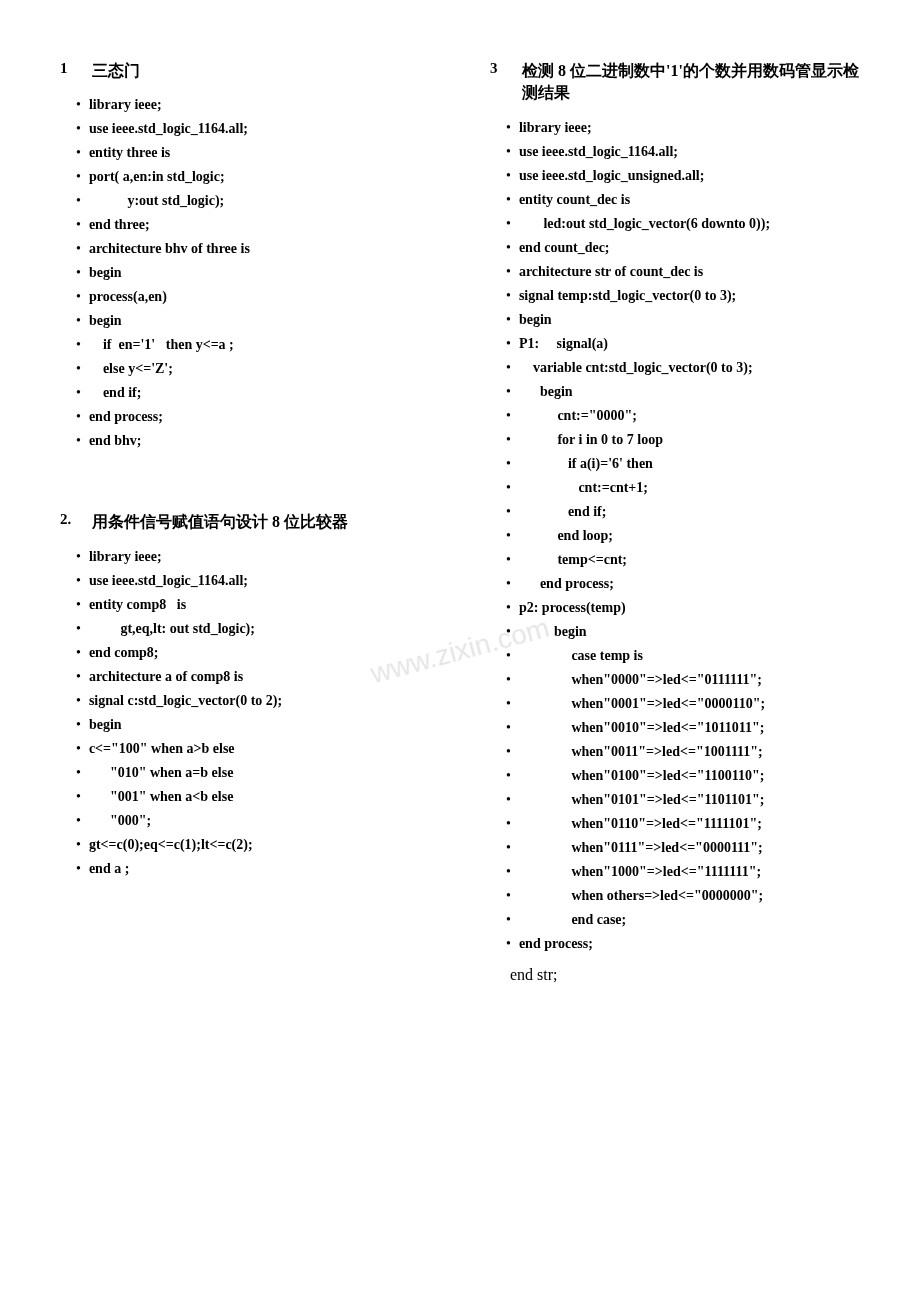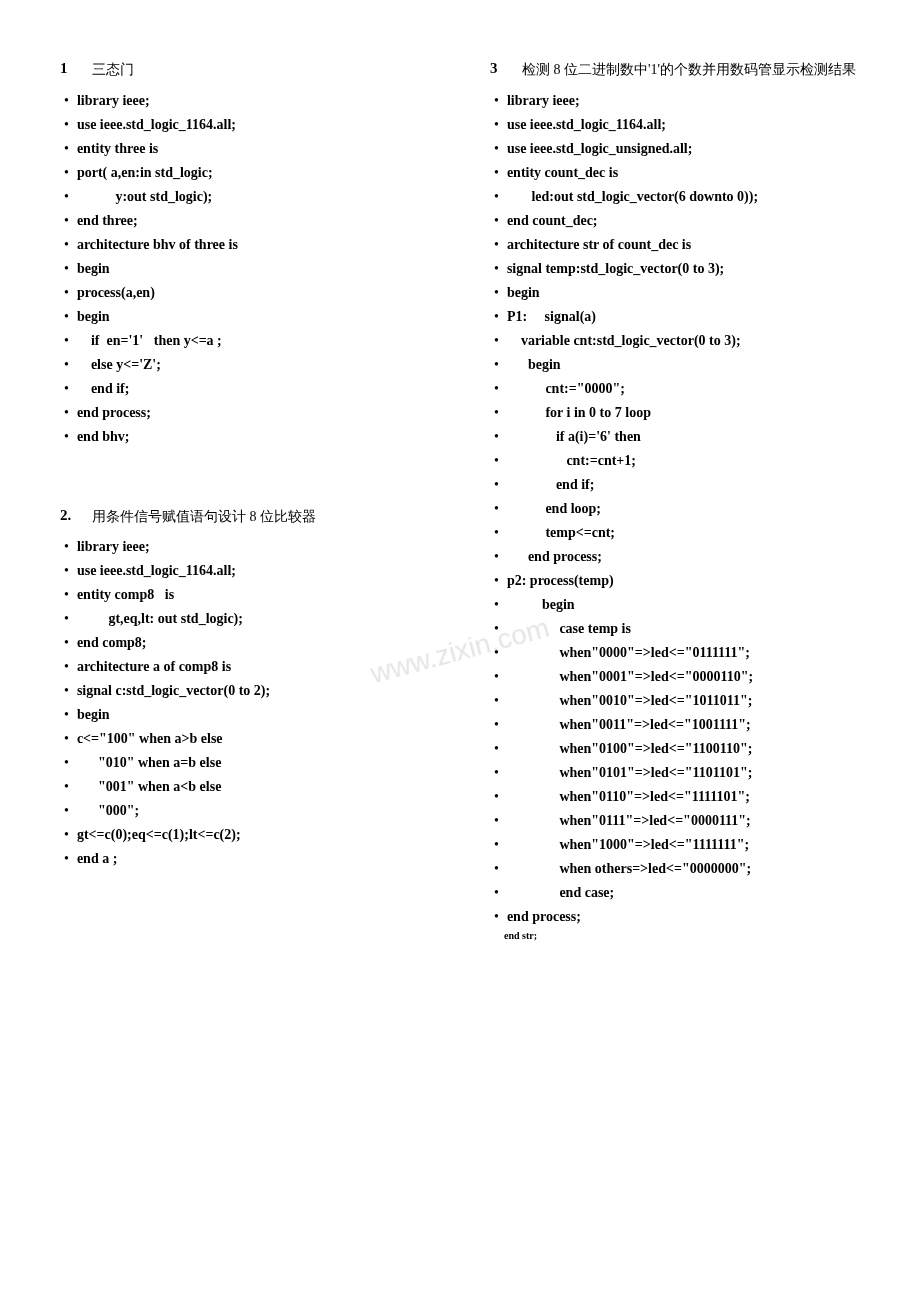--- a/index.html
+++ b/index.html
@@ -32,28 +32,28 @@
       display: flex;
       align-items: flex-start;
       gap: 12px;
     }
     .section-number {
       font-weight: bold;
       font-size: 15px;
       min-width: 20px;
     }
     .section-title-text {
-      font-weight: normal;
-      font-size: 14px;
+      font-weight: bold;
+      font-size: 16px;
       line-height: 1.4;
     }
     ul {
       list-style: none;
       padding: 0;
-      margin: 0;
+      margin: 12px;
     }
     ul li {
       display: flex;
       align-items: flex-start;
       margin-bottom: 3px;
       line-height: 1.5;
     }
     ul li::before {
       content: "•";
       margin-right: 8px;
@@ -313,18 +313,18 @@
         <li>
             <span class="code-line">               when others=&gt;led&lt;="0000000";</span>
           </li>
         <li>
             <span class="code-line">               end case;</span>
           </li>
         <li>
             <span class="code-line">end process;</span>
           </li>
       </ul>
-      <div style="padding-left: 4px; font-weight: bold; font-size: 10px; margin-top: 3px;">
+      <div style="padding-left: 4px; font-weight: normal; font-size: 16px; margin-top: 3px;">
         &nbsp;&nbsp;&nbsp;&nbsp;end str;
       </div>
     </div>
   </div>
 </div>
 
 </body></html>

